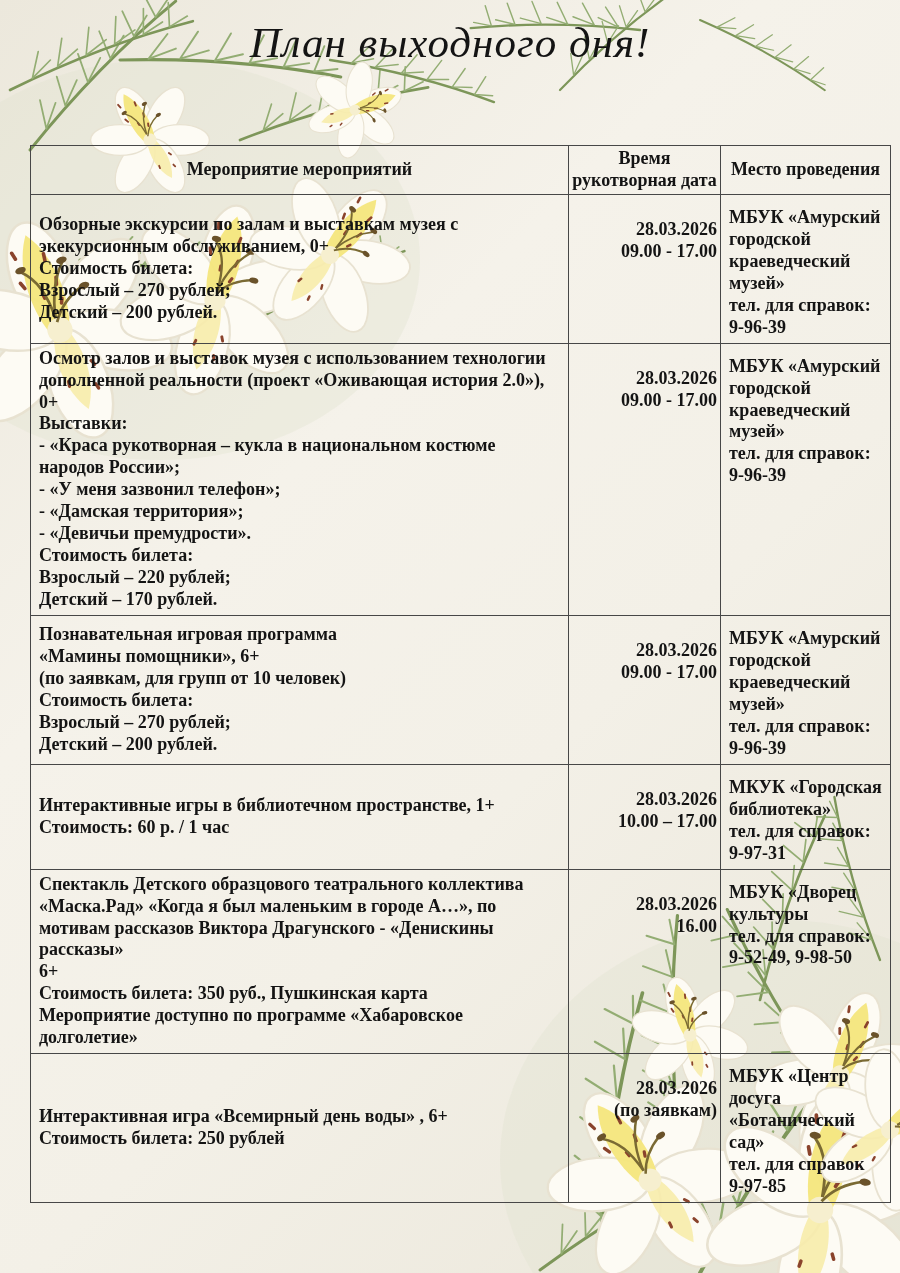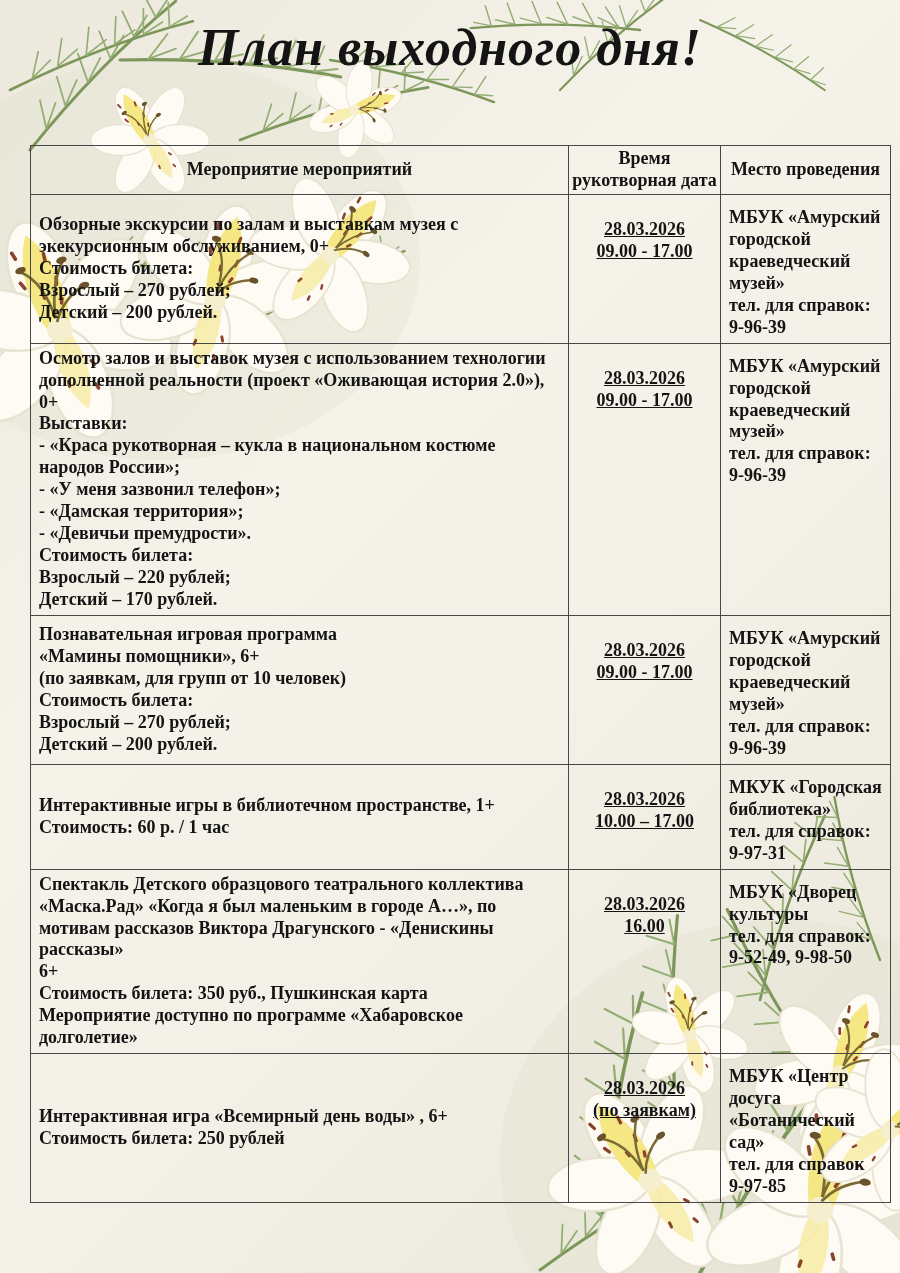--- a/index.html
+++ b/index.html
@@ -7,39 +7,39 @@
     width:900px;height:1273px;position:relative;overflow:hidden;
     background:linear-gradient(135deg,#ece8dc 0%,#f5f2ea 35%,#f3f0e7 60%,#eae6d9 100%);
     font-family:"Liberation Serif","DejaVu Serif",serif;
     color:#141414;
   }
   .decor{position:absolute;top:0;left:0;width:900px;height:1273px;z-index:0;}
   .stem{stroke:#7d9659;stroke-width:1.8;fill:none;stroke-linecap:round;}
   .needles{stroke:#93ad73;stroke-width:1.1;fill:none;stroke-linecap:round;}
   .page-title{
     position:absolute;top:18px;left:0;width:900px;text-align:center;z-index:2;
-    font-size:52px;font-weight:bold;font-style:italic;letter-spacing:1px;color:#141414;
+    font-size:43px;font-weight:normal;font-style:italic;letter-spacing:1px;color:#141414;
   }
   table.events{
     position:absolute;left:30px;top:145px;width:860px;z-index:1;
     border-collapse:collapse;table-layout:fixed;
   }
   table.events td,table.events th{
     border:1.5px solid #474747;
     font-weight:bold;font-size:18px;line-height:1.22;
     white-space:pre-line;overflow:hidden;
     background:transparent;
   }
   col.c1{width:538px;} col.c2{width:152px;} col.c3{width:170px;}
   tr.hdr{height:47px;}
   tr.r0{height:143px;} tr.r1{height:263px;} tr.r2{height:139px;}
   tr.r3{height:86px;}  tr.r4{height:154px;margin-left:30px;} tr.r5{height:136px;}
   th.h{vertical-align:middle;text-align:center;padding:2px 3px;}
   td.c-name{vertical-align:middle;text-align:left;padding:4px 6px 4px 8px;}
-  td.c-time{vertical-align:top;text-align:center;padding:24px 3px 2px 3px;text-decoration:underline;}
+  td.c-time{vertical-align:top;text-align:right;padding:24px 3px 2px 3px;}
   td.c-place{vertical-align:top;text-align:left;padding:12px 3px 4px 8px;}
 </style>
 </head>
 <body>
 
 <svg class="decor" viewBox="0 0 900 1273" xmlns="http://www.w3.org/2000/svg" aria-hidden="true">
   <defs>
     <g id="frond">
       <path class="stem" d="M0,0 C34,-10 76,-20 128,-24"></path>
       <path class="needles" d="M16,-5 l7,-17 M16,-5 l14,-10 M34,-10 l6,-18 M34,-10 l15,-9

